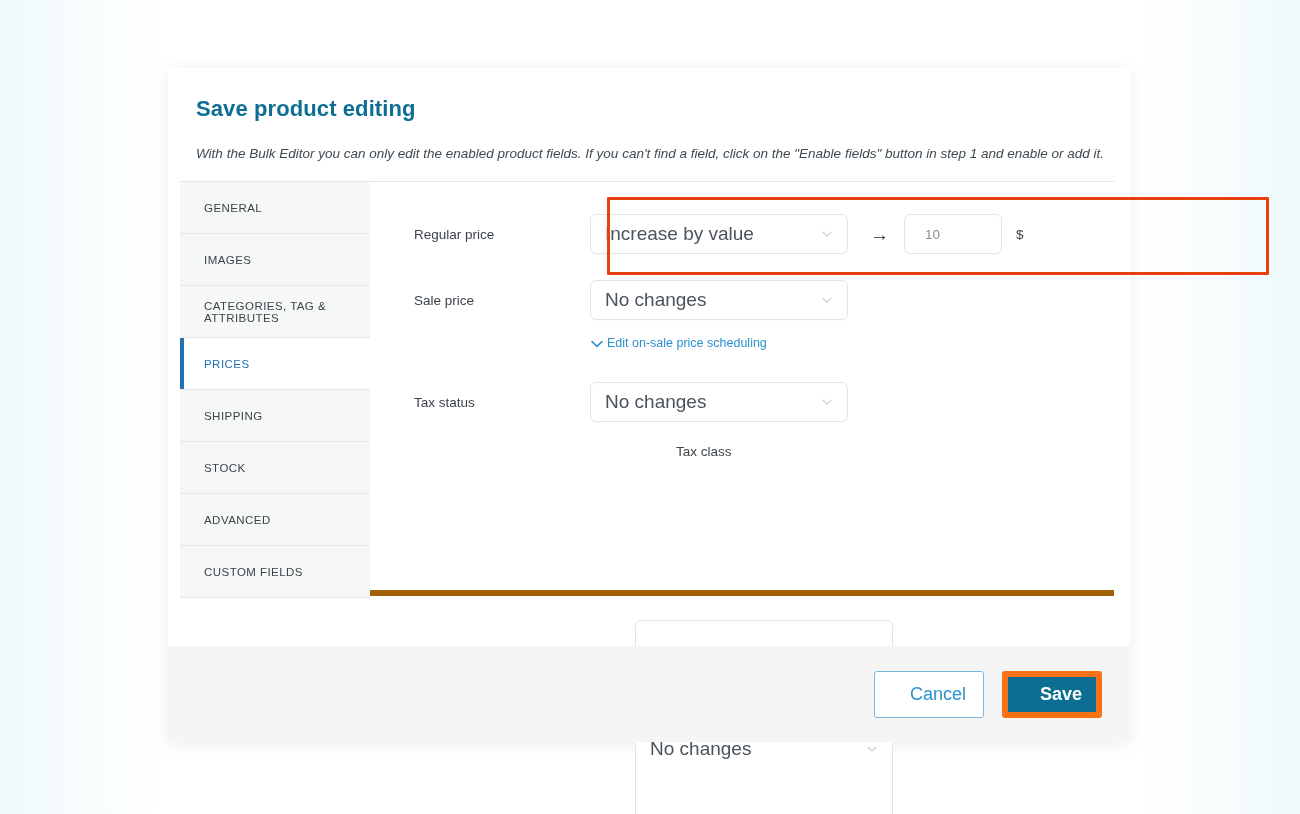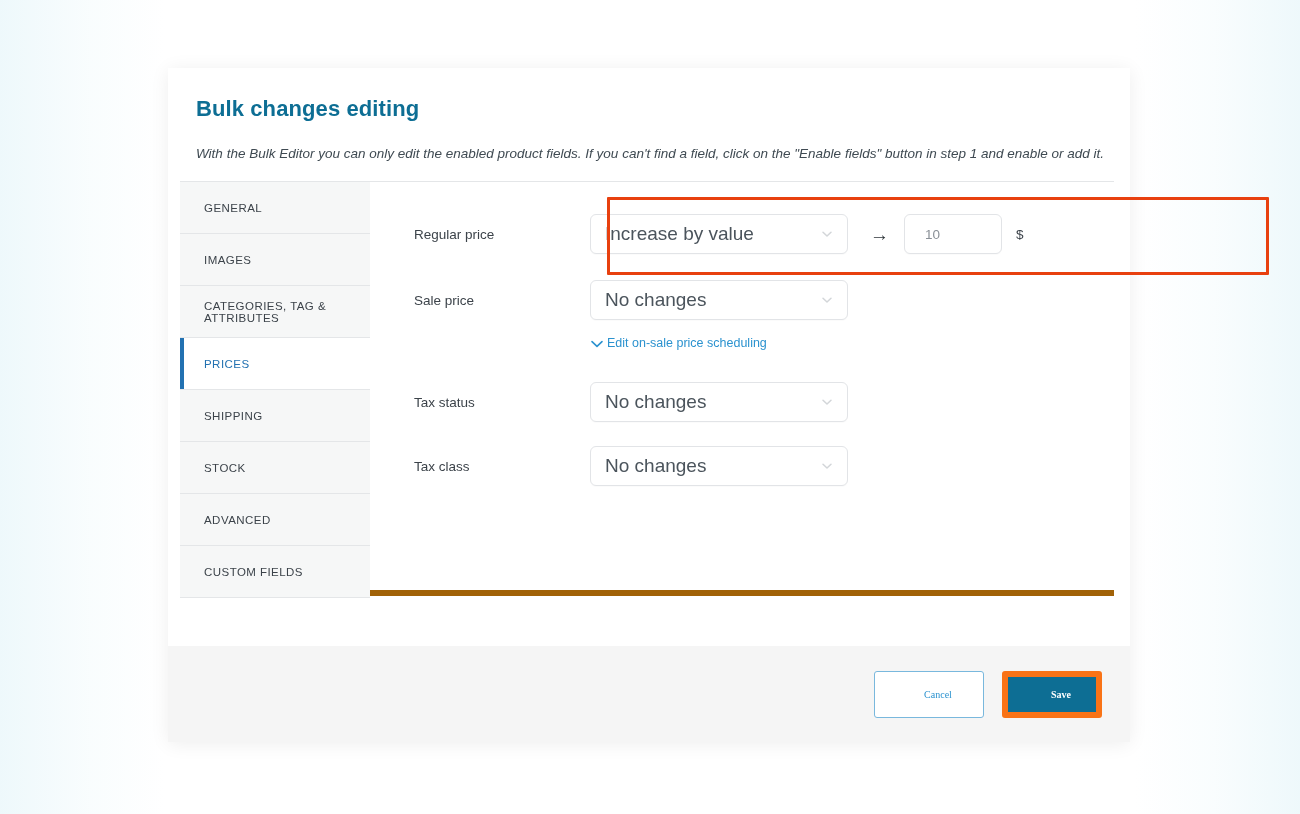--- a/index.html
+++ b/index.html
@@ -102,21 +102,21 @@
   
   .field-row {
     display: flex;
     align-items: center;
     height: 44px;
     padding-left: 44px;
   }
   .field-row.r-regular { margin-top: 30px; }
   .field-row.r-sale    { margin-top: 22px; }
   .field-row.r-taxst   { margin-top: 30px; }
-  .field-row.r-taxcl   { margin-top: 20px; }
+  .field-row.r-taxcl   { margin-top: 20px; flex-direction: column; }
 
   .field-label {
     width: 176px;
     flex: 0 0 176px;
     font-size: 13.5px;
     color: #3c434a;
   }
   .select {
     position: relative;
     width: 258px;
@@ -199,22 +199,22 @@
     left: 0; bottom: 0;
     width: 962px; height: 96px;
     background: #f5f5f5;
     display: flex;
     align-items: center;
     justify-content: flex-end;
     padding-right: 28px;
     gap: 18px;
   }
   .btn {
-    font-family: Liberation Serif, serif;
-    font-size: 10px;
+    font-family: Liberation Sans, sans-serif;
+    font-size: 18px;
     border-radius: 3px;
     cursor: pointer;
     height: 47px;
     display: inline-flex;
     align-items: center;
     justify-content: center;
     padding-left: 24px;
   }
   .btn-cancel {
     width: 110px;
@@ -230,21 +230,21 @@
     font-weight: bold;
   }
 </style>
 </head>
 <body>
 
 <div id="page">
 
   <div class="card">
 
-    <div class="page-title">Bulk changes editing</div>
+    <div class="page-title">Save product editing</div>
     <div class="page-desc">With the Bulk Editor you can only edit the enabled product fields. If you can't find a field, click on the "Enable fields" button in step 1 and enable or add it.</div>
 
     <div class="editor">
 
       <div class="tabs">
         <div class="tab">
           <span>GENERAL</span>
         </div>
         <div class="tab">
           <span>IMAGES</span>

